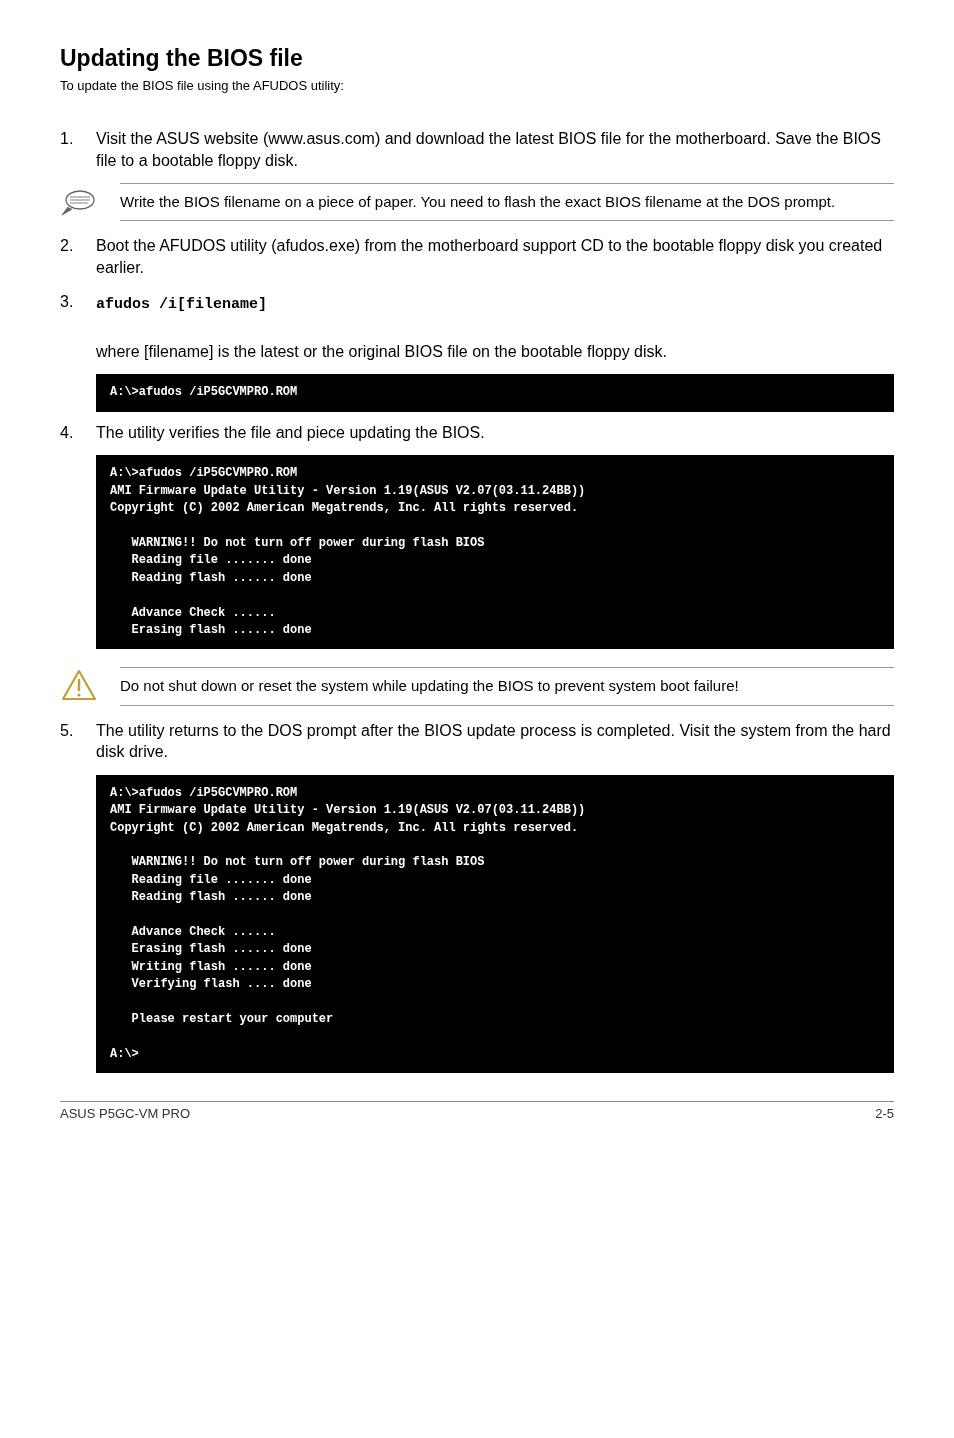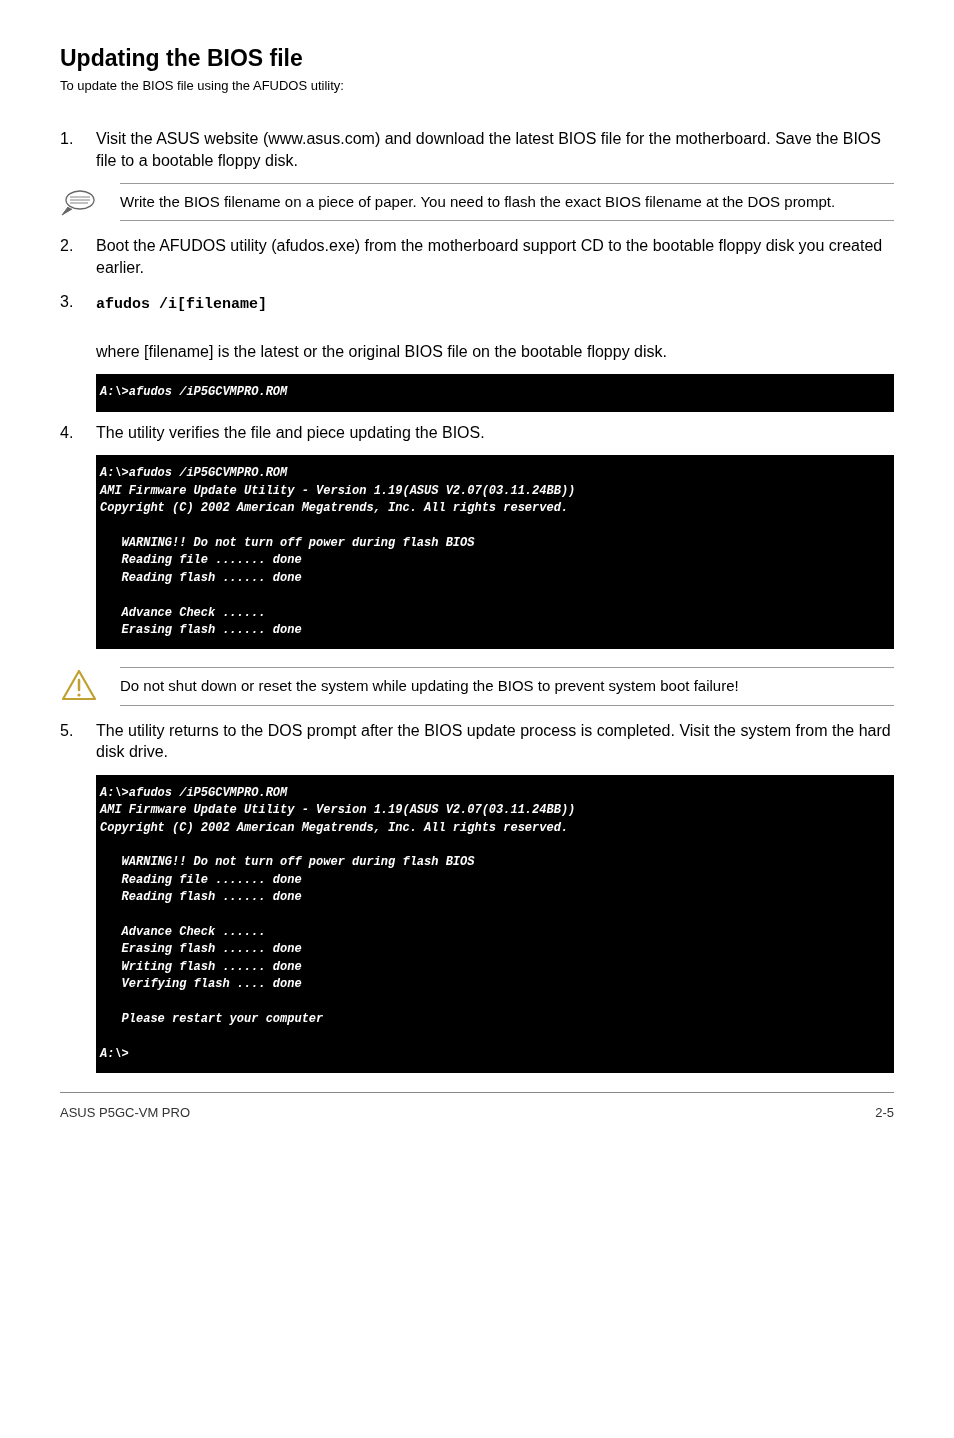--- a/index.html
+++ b/index.html
@@ -57,38 +57,37 @@
     padding: 8px 0;
     font-size: 15px;
     line-height: 1.35;
   }
   .terminal {
     background: #000;
     color: #fff;
     font-family: "Courier New", monospace;
     font-size: 12px;
     font-weight: bold;
-    padding: 10px 4px;
+    padding: 10px 14px;
     margin: 6px 0 18px 36px;
     white-space: pre;
     line-height: 1.45;
-    font-style: italic;
   }
   .terminal.small-margin {
     margin-bottom: 10px;
   }
   .code-inline {
     font-family: "Courier New", monospace;
     font-weight: bold;
     font-size: 15px;
   }
   .footer {
     border-top: 1px solid #888;
-    margin-top: 19px;
-    padding-top: 12px;
+    margin-top: 28px;
+    padding-top: 4px;
     display: flex;
     justify-content: space-between;
     font-size: 13px;
     color: #333;
   }
   
   svg.note-icon { width: 44px; height: 32px; }
   svg.warn-icon { width: 38px; height: 34px; }
 </style>
 </head>

